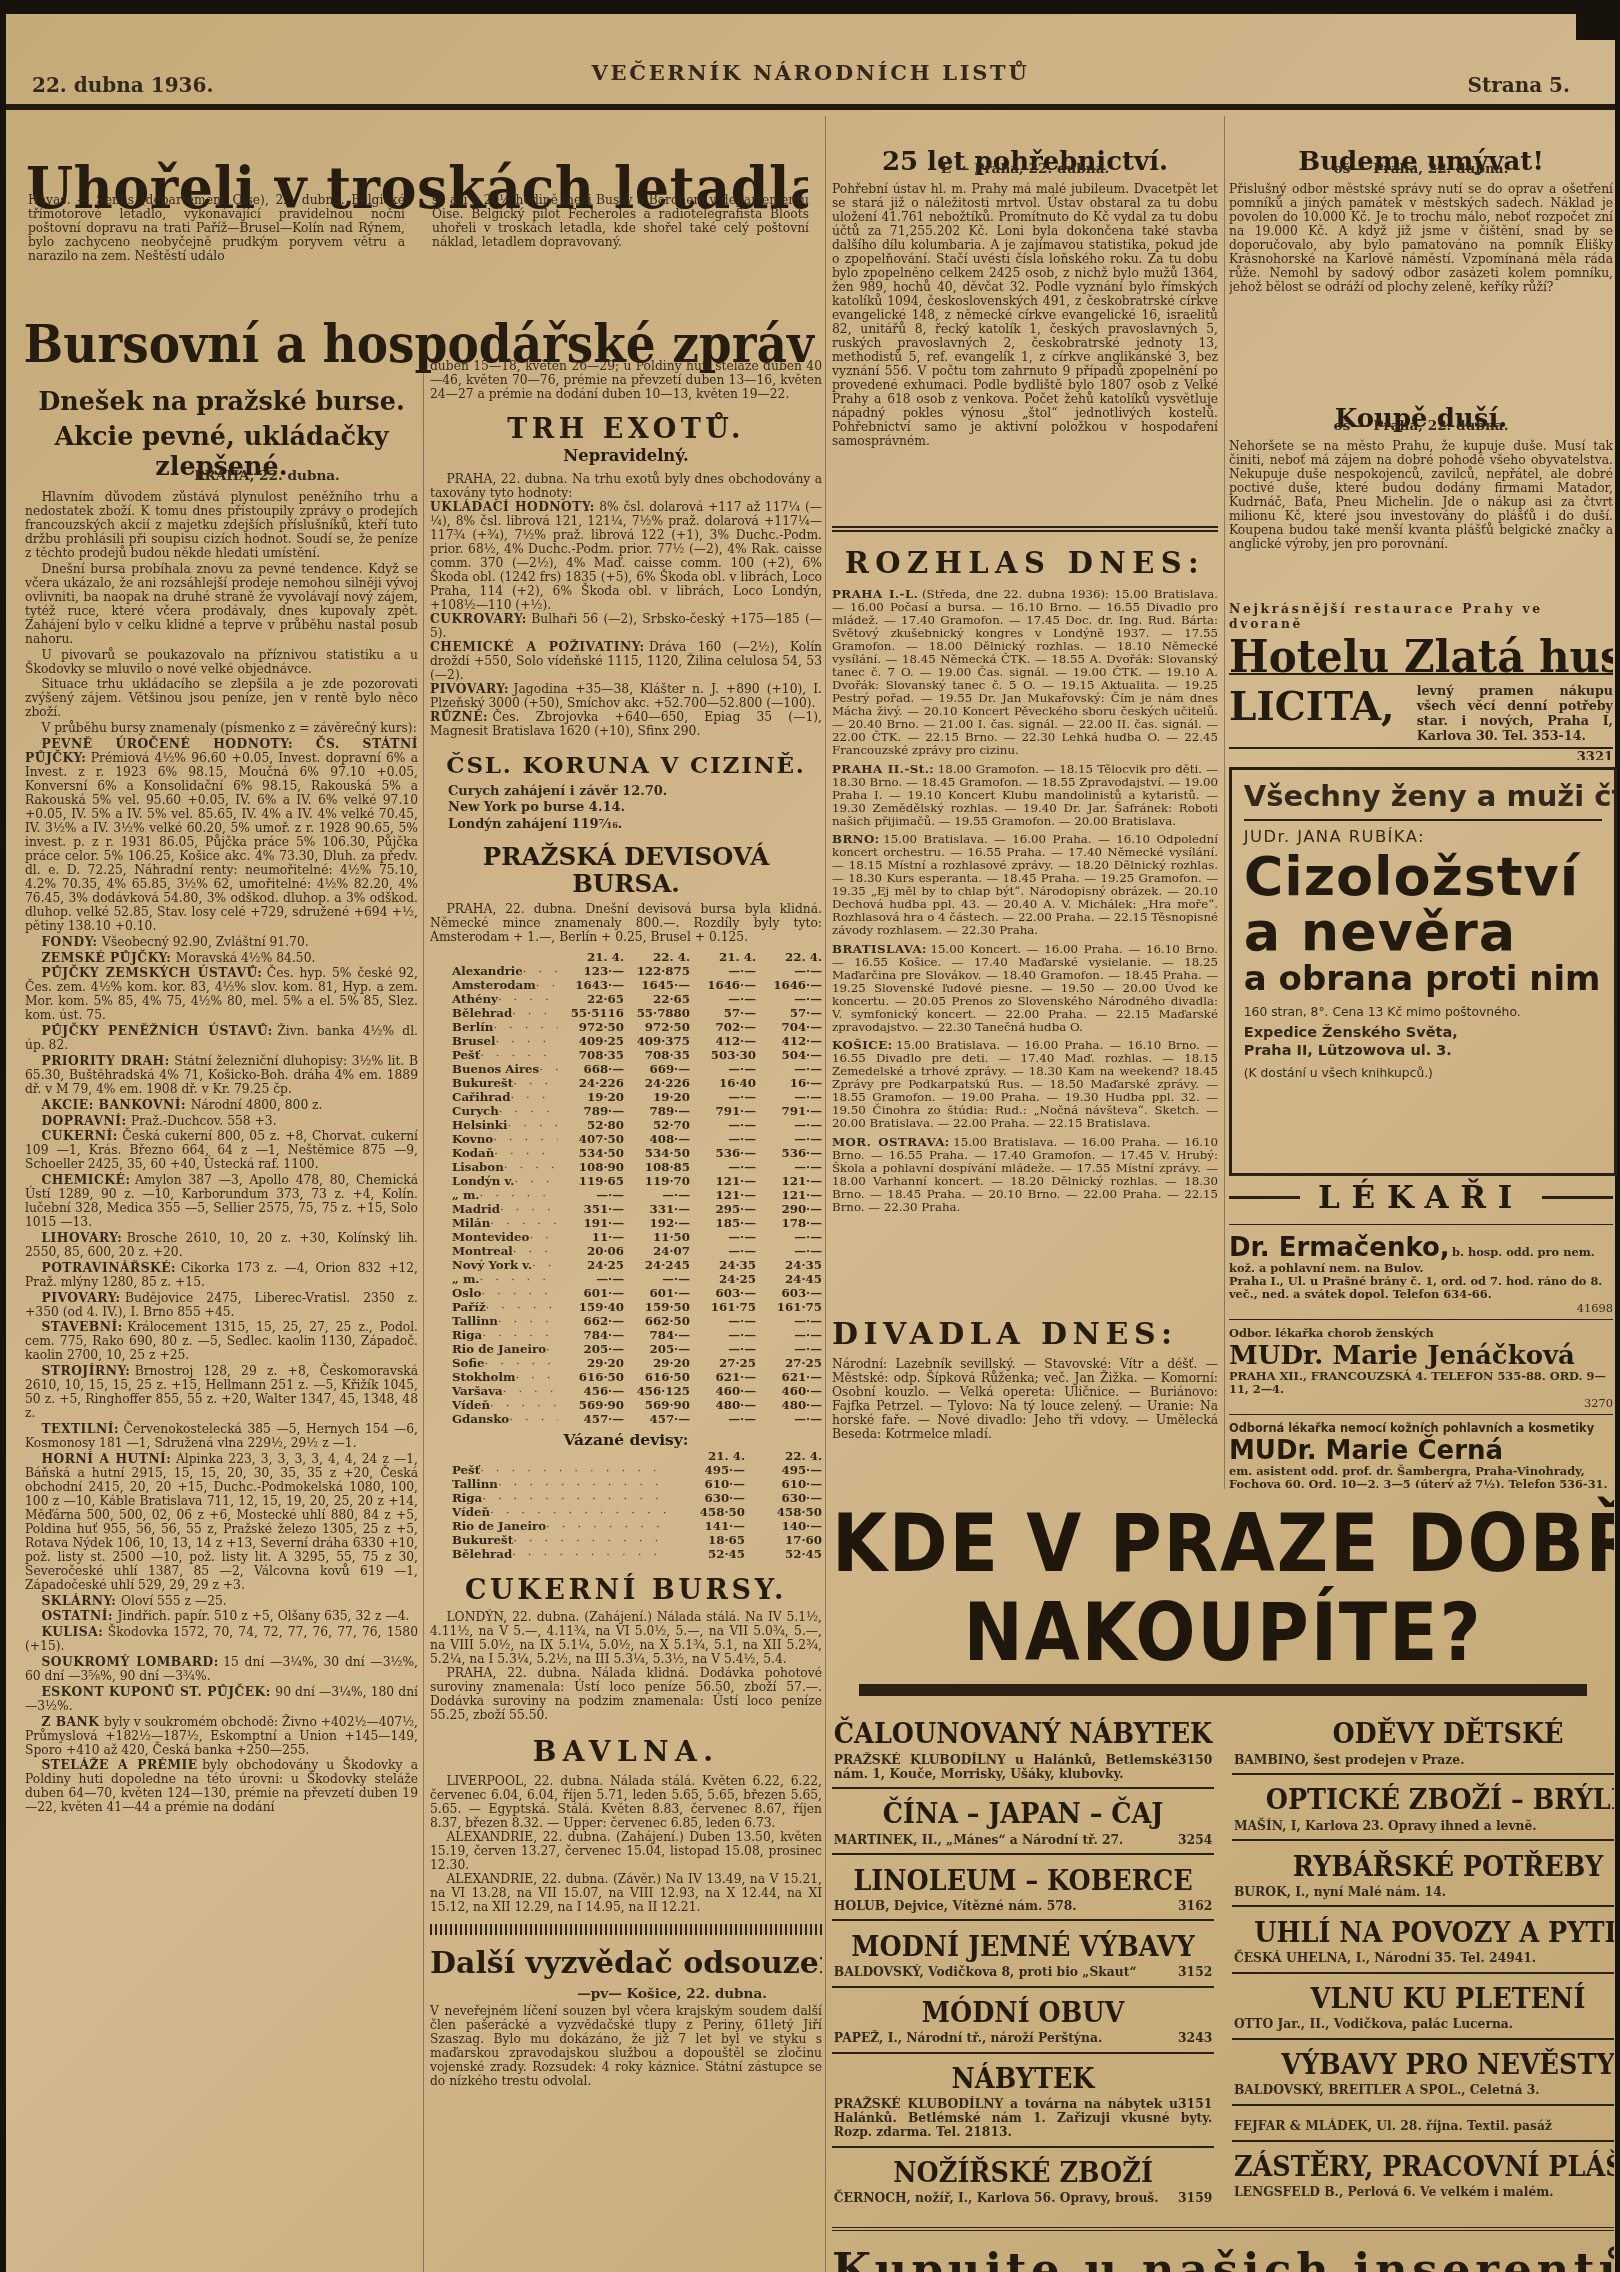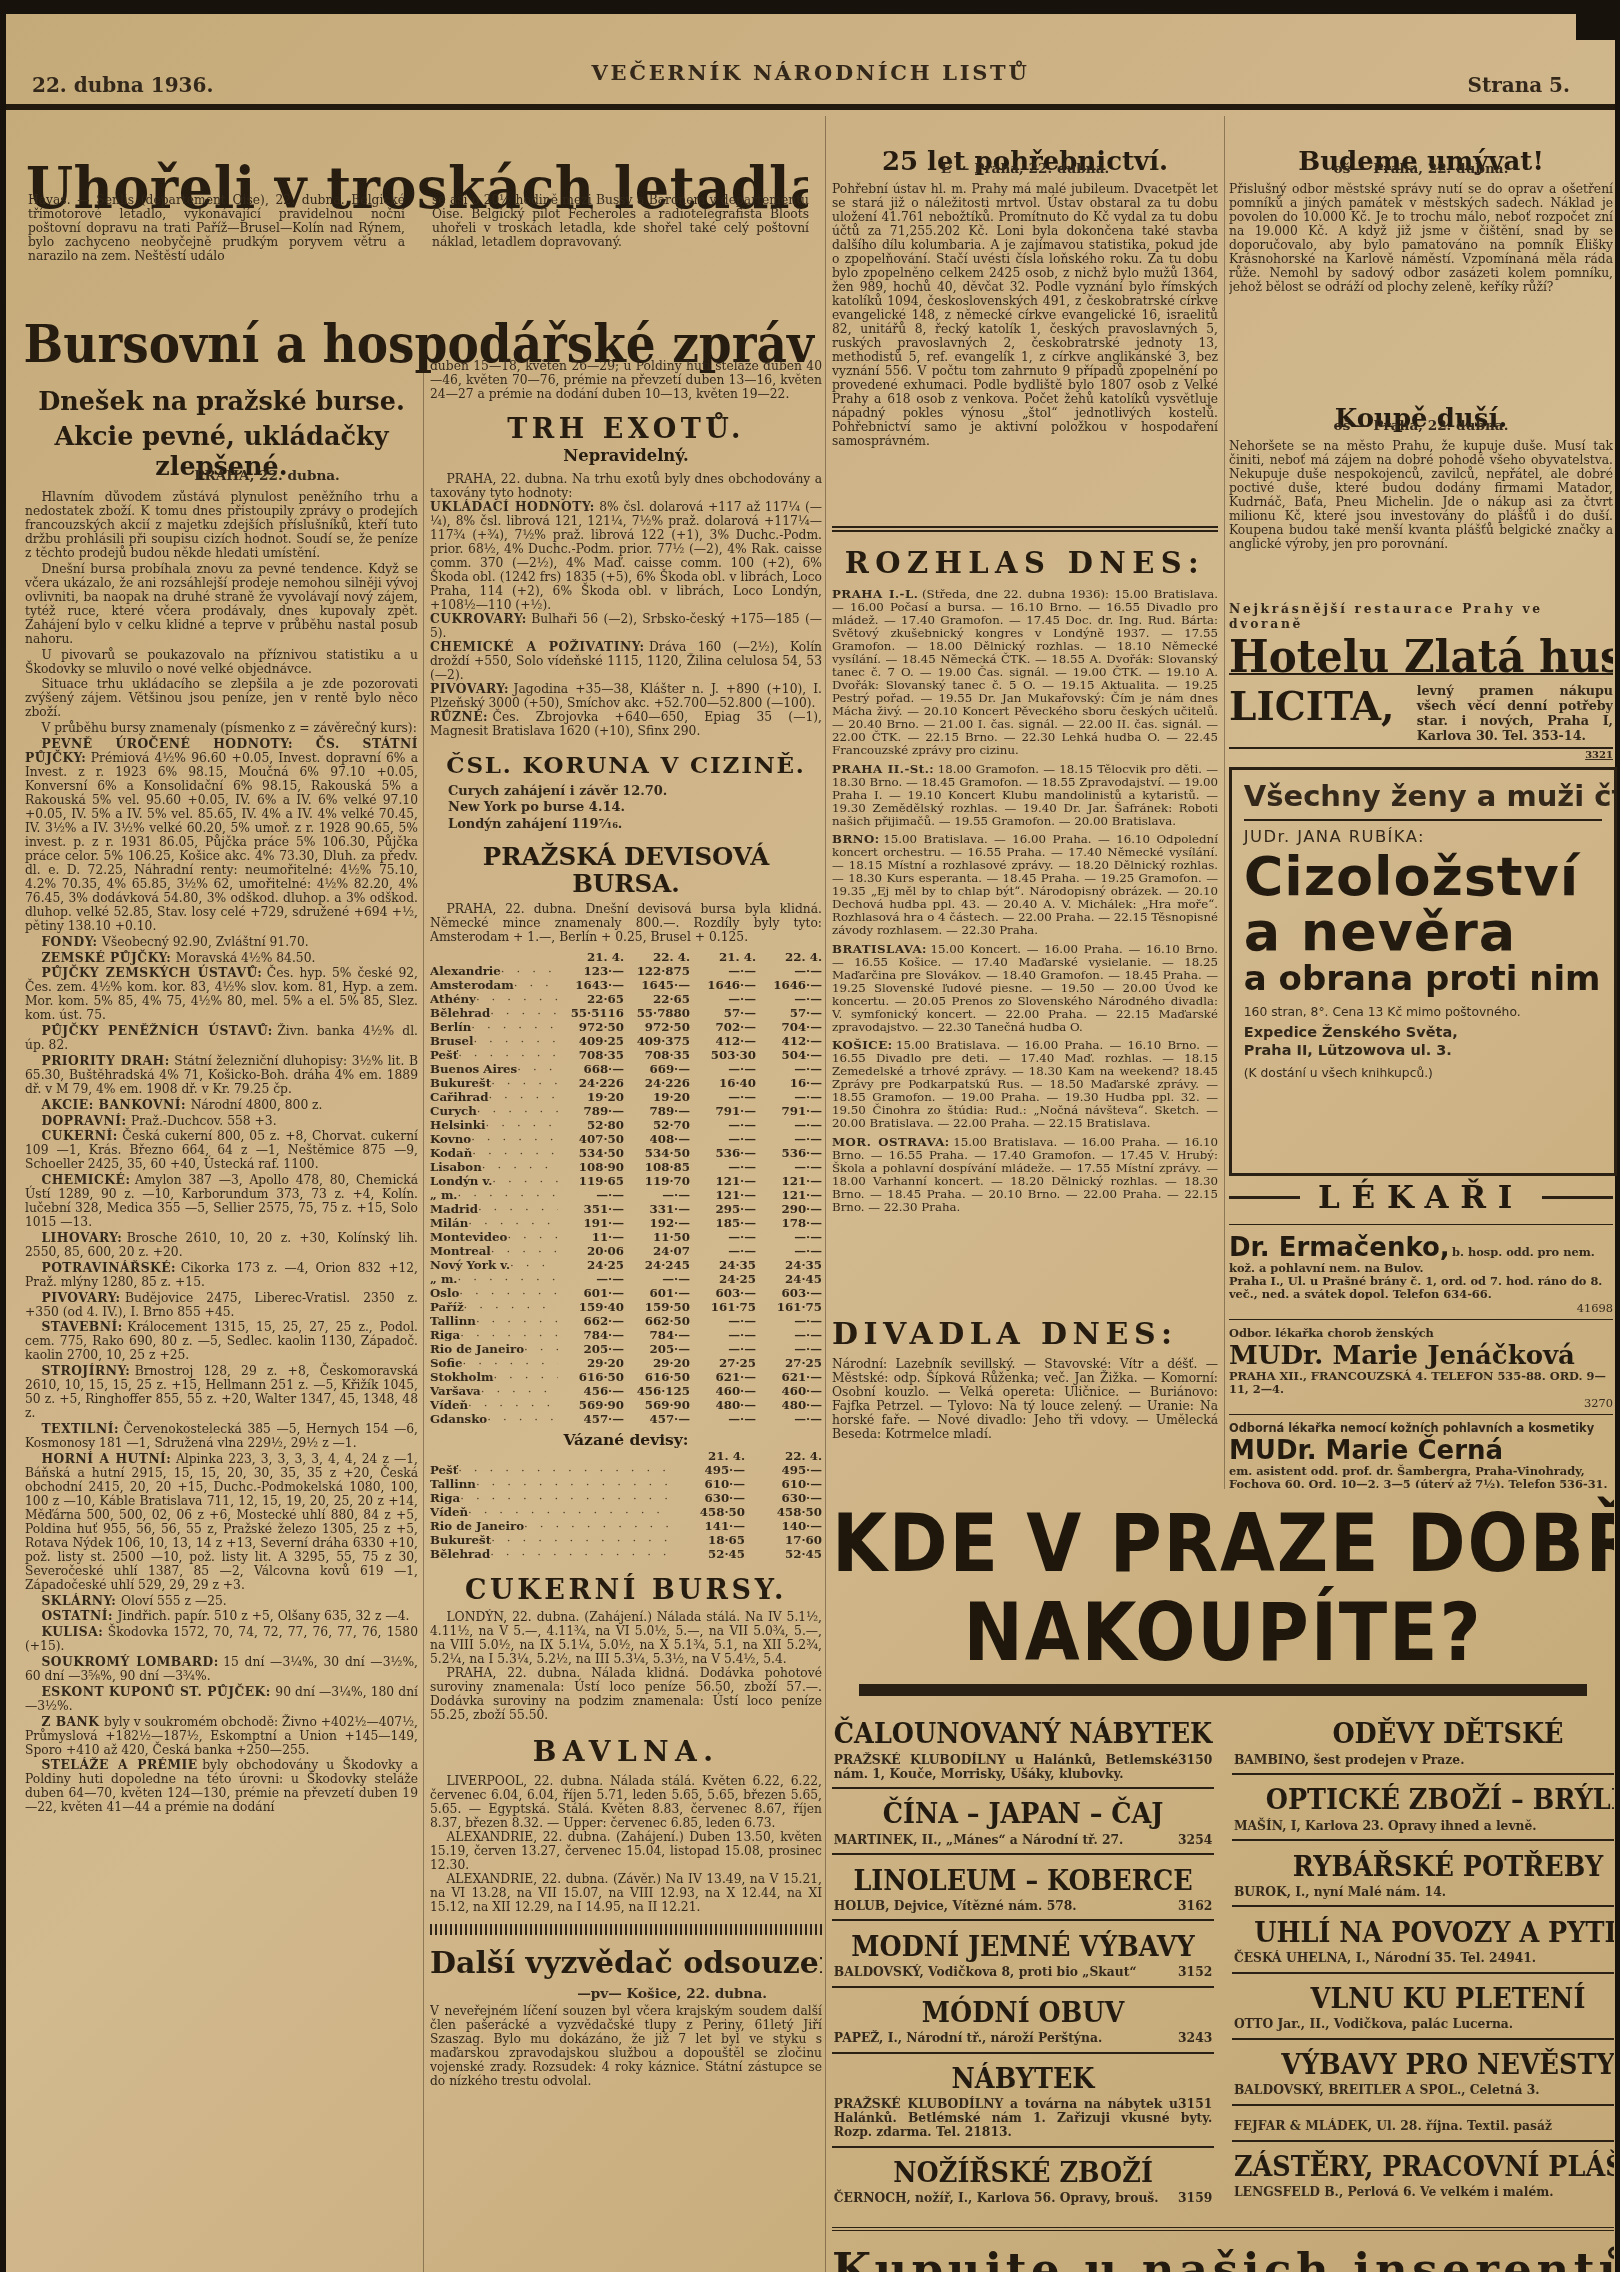--- a/index.html
+++ b/index.html
@@ -31,21 +31,21 @@
   .hgroup{font-weight:bold;text-align:center;color:#261c0f;}
   .h-exot{font-size:27px;letter-spacing:4.5px;margin:11.8px 0 2.7px;}
   .h-nep{font-size:16.4px;margin:0 0 6.4px;}
   .h-koruna{font-size:23px;letter-spacing:1.8px;margin:13.6px 0 4.5px;white-space:nowrap;}
   .h-devisa{font-size:24.5px;line-height:27px;margin:11px 0 4.5px;}
   .h-cukr{font-size:27px;letter-spacing:3.6px;margin:12.7px 0 5.5px;}
   .h-bavlna{font-size:28px;letter-spacing:6.4px;margin:12.7px 0 5.5px;}
   .kor-line{font-size:13px;font-weight:bold;line-height:16.4px;text-indent:18px;text-align:left;}
   .tbl{font-size:11.8px;line-height:14px;}
   .trow{display:flex;align-items:baseline;}
-  .trow .nm{flex:0 0 auto;font-weight:bold;}
+  .trow .nm{flex:0 0 auto;font-weight:bold;margin-left:22px;}
   .trow .dots{flex:1 1 auto;overflow:hidden;white-space:nowrap;color:#4d3e29;}
   .trow .dots::before{content:"· · · · · · · · · · · · · · · · · · ·";letter-spacing:4.1px;}
   .trow .v{flex:0 0 66px;text-align:right;font-weight:bold;}
   .trow .v2{flex:0 0 77px;text-align:right;font-weight:bold;}
   .thead{display:flex;font-weight:bold;}
   .thead .sp{flex:1 1 auto;}
   .thead .v{flex:0 0 66px;text-align:right;}
   .thead .v2{flex:0 0 77px;text-align:right;}
   .hatch{height:11.8px;background:repeating-linear-gradient(90deg,#2e2417 0 2.3px,transparent 2.3px 5px);margin:10px 0;}
   .h-spy{font-size:30px;font-weight:bold;text-align:center;color:#261c0f;margin:2.7px 0 4.5px;white-space:nowrap;}
@@ -80,21 +80,21 @@
   .ads-grid{display:flex;gap:18px;}
   .ads-col{flex:1;}
   .ad{border-bottom:2.3px solid #2a2014;padding:8.2px 1.8px 6.4px;}
   .ad:last-child{border-bottom:none;}
   .ad-t{font-size:25.5px;font-weight:bold;text-align:center;white-space:nowrap;transform:scaleY(1.08);
         transform-origin:top center;color:#241b10;margin-bottom:5.5px;}
   .ad-b{font-size:12.3px;line-height:14px;font-weight:bold;text-align:justify;}
   .ad-n{float:right;font-weight:bold;}
   .banner{border-top:4.5px double #2a2014;border-bottom:4.5px double #2a2014;padding:11.8px 0;margin-top:15.5px;}
   .banner-tx{font-size:45px;font-weight:bold;letter-spacing:4.5px;text-align:center;white-space:nowrap;color:#241b10;}
-  .small-note{font-size:10px;text-align:right;font-weight:bold;text-decoration:underline;}
+  .small-note{font-size:13px;text-align:right;font-weight:bold;text-decoration:underline;}
 </style>
 </head>
 <body>
 
 <div class="page">
   <div class="paper"></div>
   <div class="corner"></div>
 
   <div class="abs masthead-date">22. dubna 1936.</div>
   <div class="abs masthead-title">VEČERNÍK NÁRODNÍCH LISTŮ</div>

